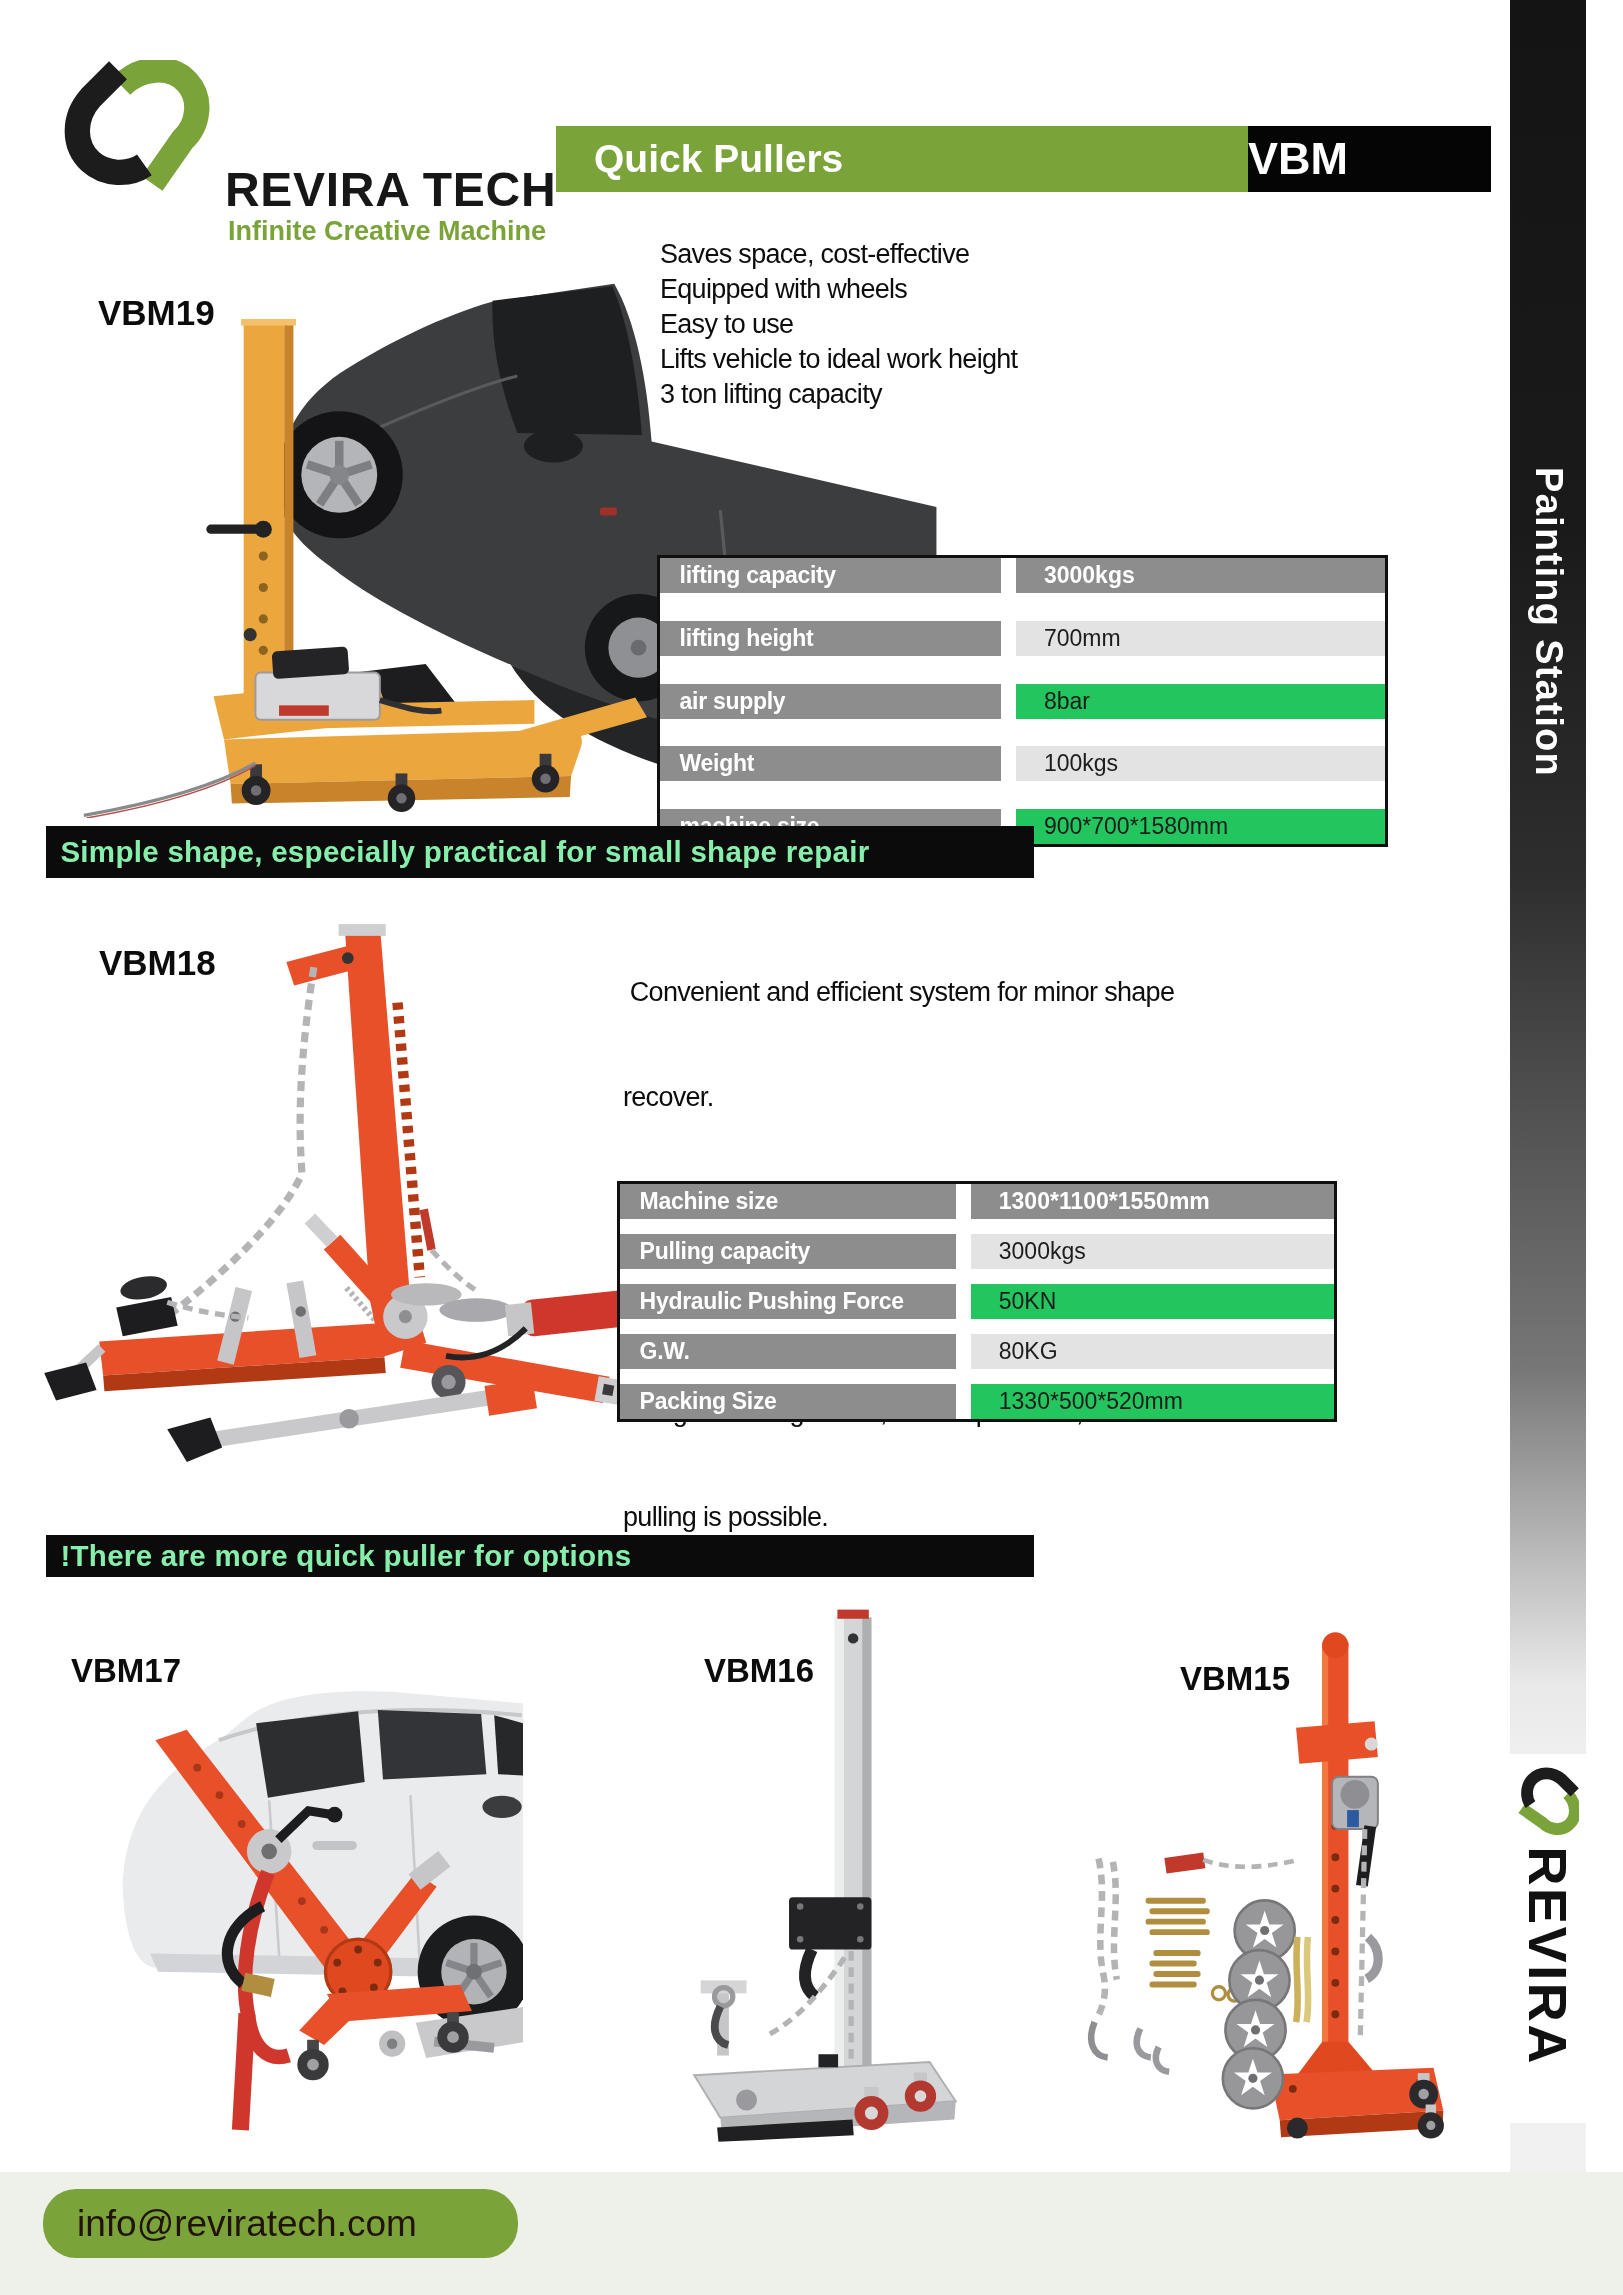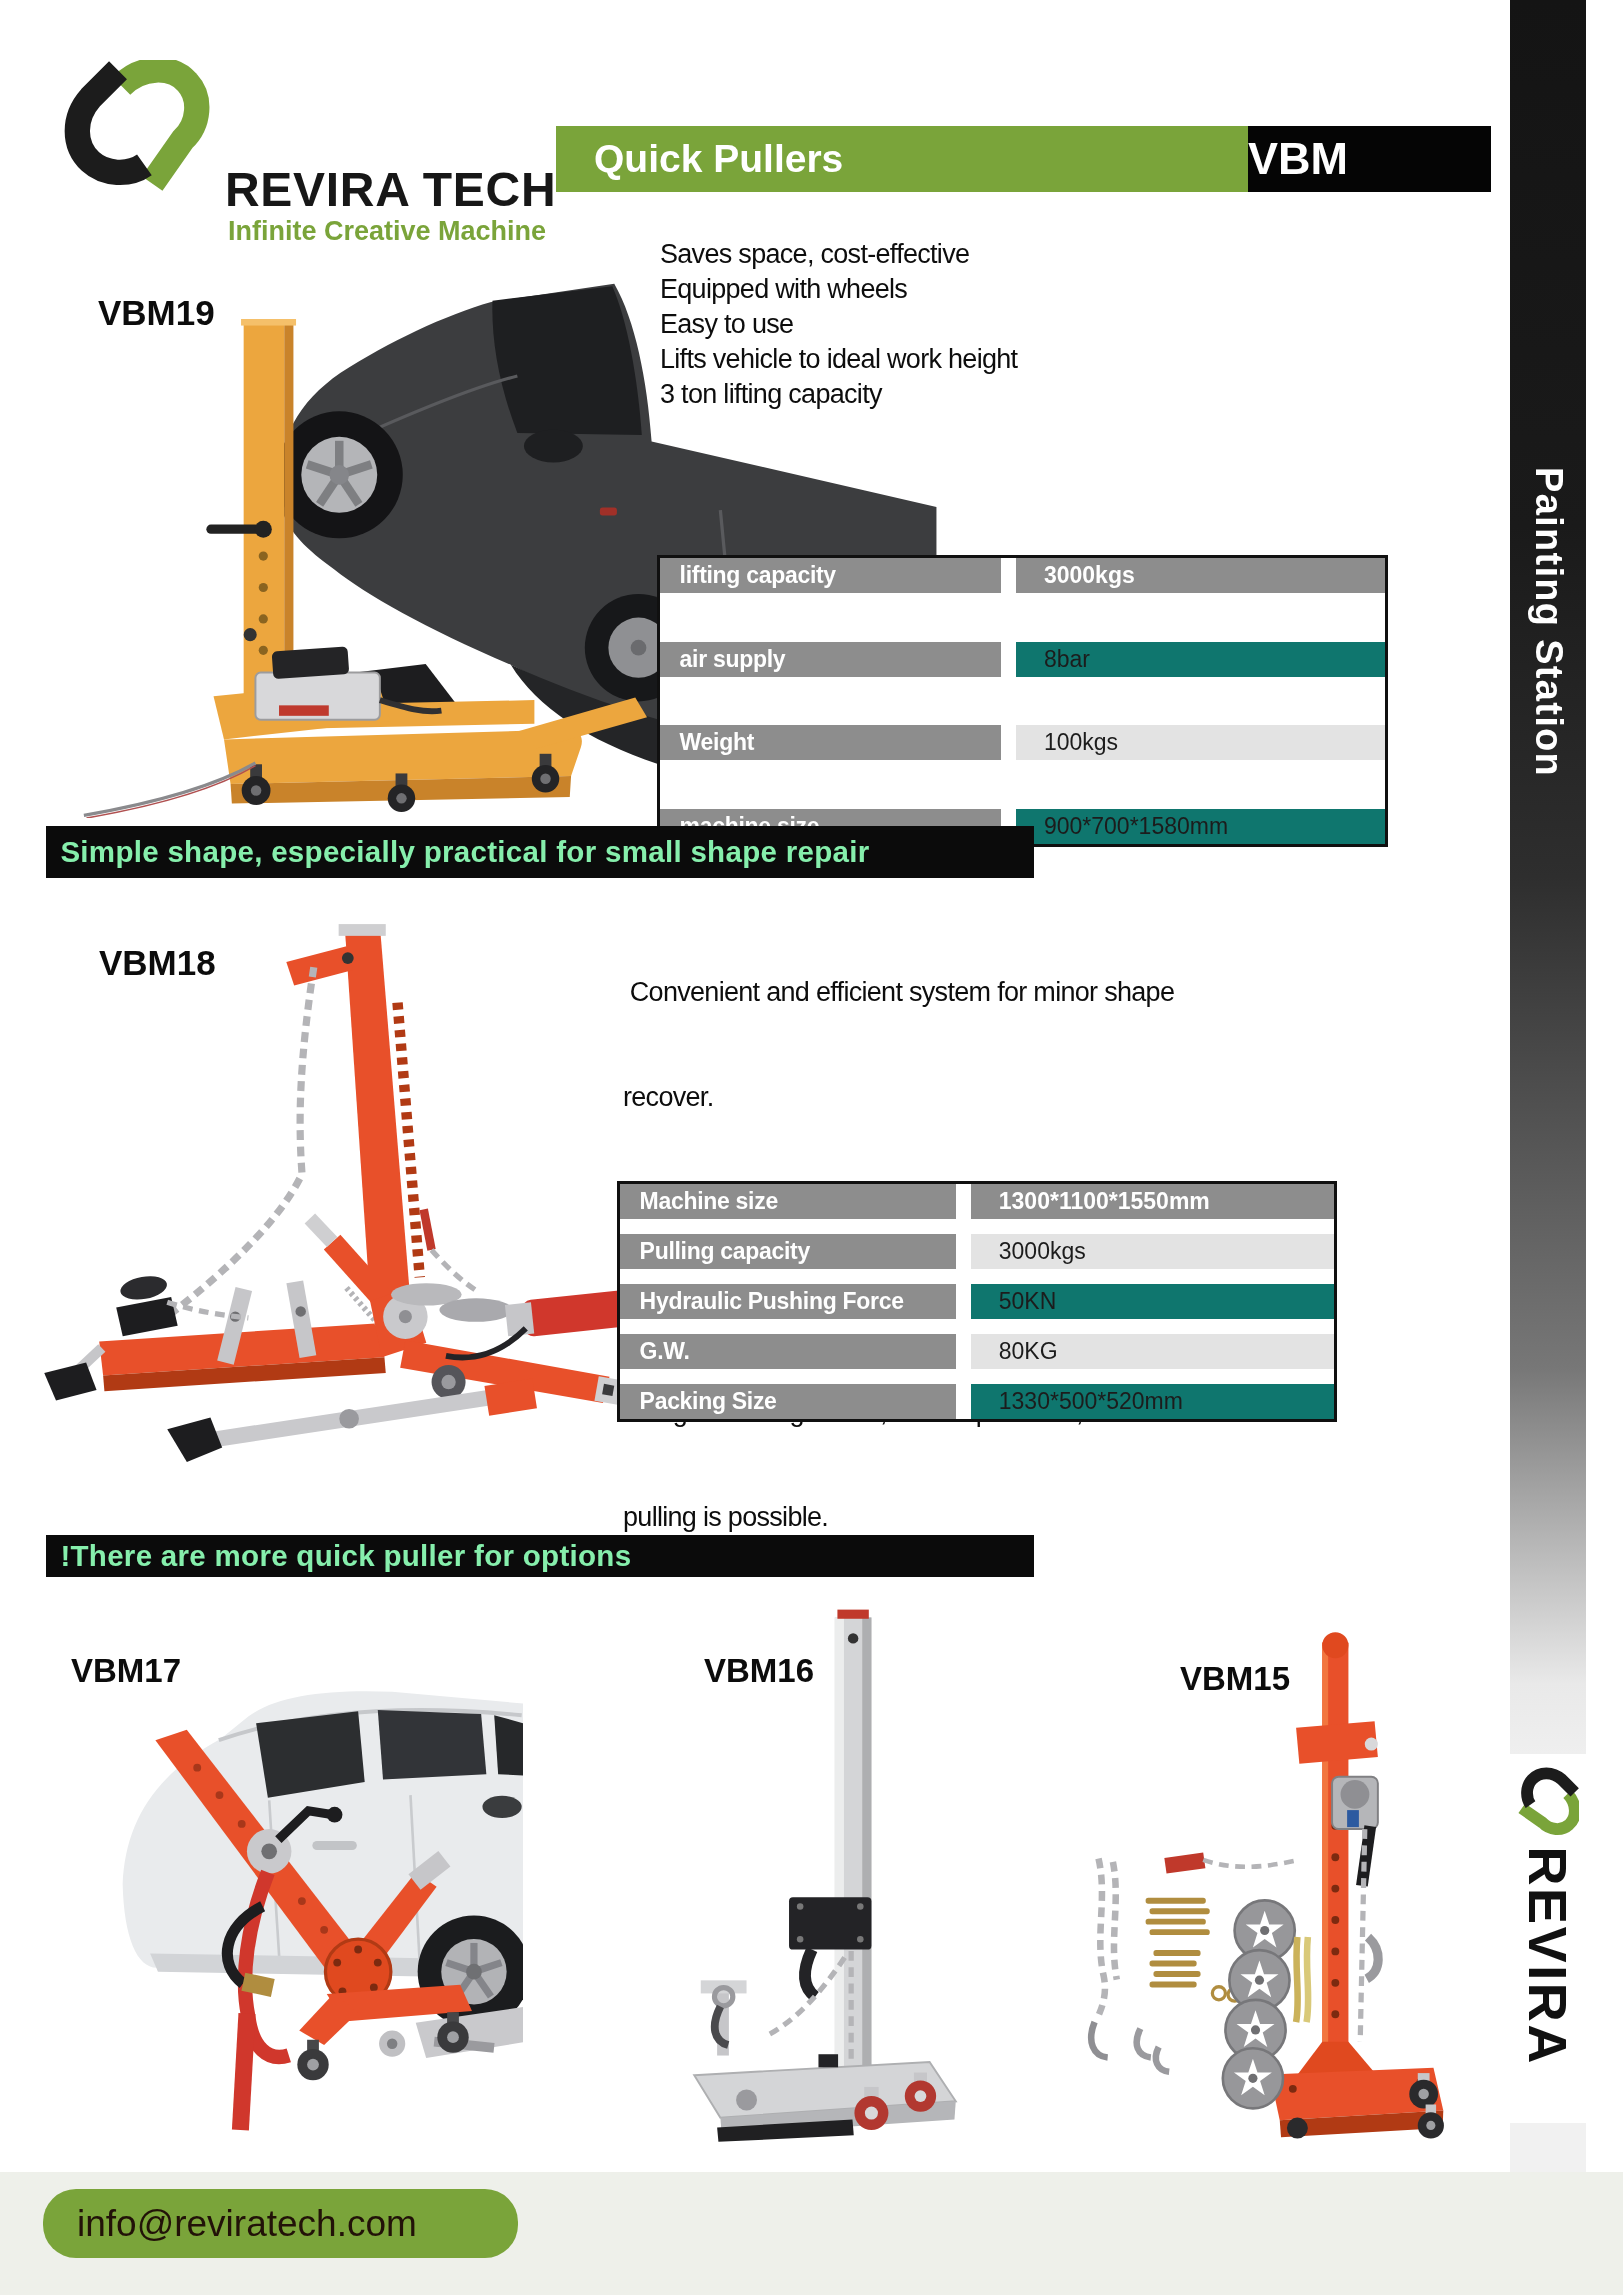--- a/index.html
+++ b/index.html
@@ -51,21 +51,21 @@
   }
   .spec-row{display:flex;height:35px;}
   .spec-label{
     width:47%;background:var(--table-gray,#8d8d8d);color:#fff;font-weight:bold;font-size:23px;
     display:flex;align-items:center;padding-left:19.6px;box-sizing:border-box;letter-spacing:-0.3px;
   }
   .spec-gap{width:15.7px;background:#fff;}
   .spec-value{flex:1;font-size:23px;color:#1c1c1c;display:flex;align-items:center;padding-left:27.5px;box-sizing:border-box;}
   .v-dark{background:var(--table-gray,#8d8d8d);color:#fff;font-weight:bold;}
   .v-light{background:var(--table-light,#e3e3e3);}
-  .v-plain{background:#0f766e;}
+  .v-plain{background:#22c55e;}
   
   .black-banner{
     position:absolute;left:46px;width:988px;background:#0b0b0b;color:#86efac;
     font-size:29.5px;font-weight:bold;display:flex;align-items:center;
     padding-left:14.4px;box-sizing:border-box;letter-spacing:0.3px;
   }
   
   .footer-band{position:absolute;left:0;top:2172px;width:1623px;height:124px;background:var(--footer-band,#eef0ea);}
   .email-pill{
     position:absolute;left:43px;top:2189px;width:475px;height:69px;
@@ -195,20 +195,25 @@
   </g>
 </svg>
 
 <div class="spec-table" style="left:657px;top:555px;width:731px;height:292px">
   <div class="spec-row">
     <div class="spec-label">lifting capacity</div>
     <div class="spec-gap"></div>
     <div class="spec-value v-dark">3000kgs</div>
   </div>
   <div class="spec-row">
+    <div class="spec-label">lifting height</div>
+    <div class="spec-gap"></div>
+    <div class="spec-value v-light">700mm</div>
+  </div>
+  <div class="spec-row">
     <div class="spec-label">air supply</div>
     <div class="spec-gap"></div>
     <div class="spec-value v-plain">8bar</div>
   </div>
   <div class="spec-row">
     <div class="spec-label">Weight</div>
     <div class="spec-gap"></div>
     <div class="spec-value v-light">100kgs</div>
   </div>
   <div class="spec-row">

